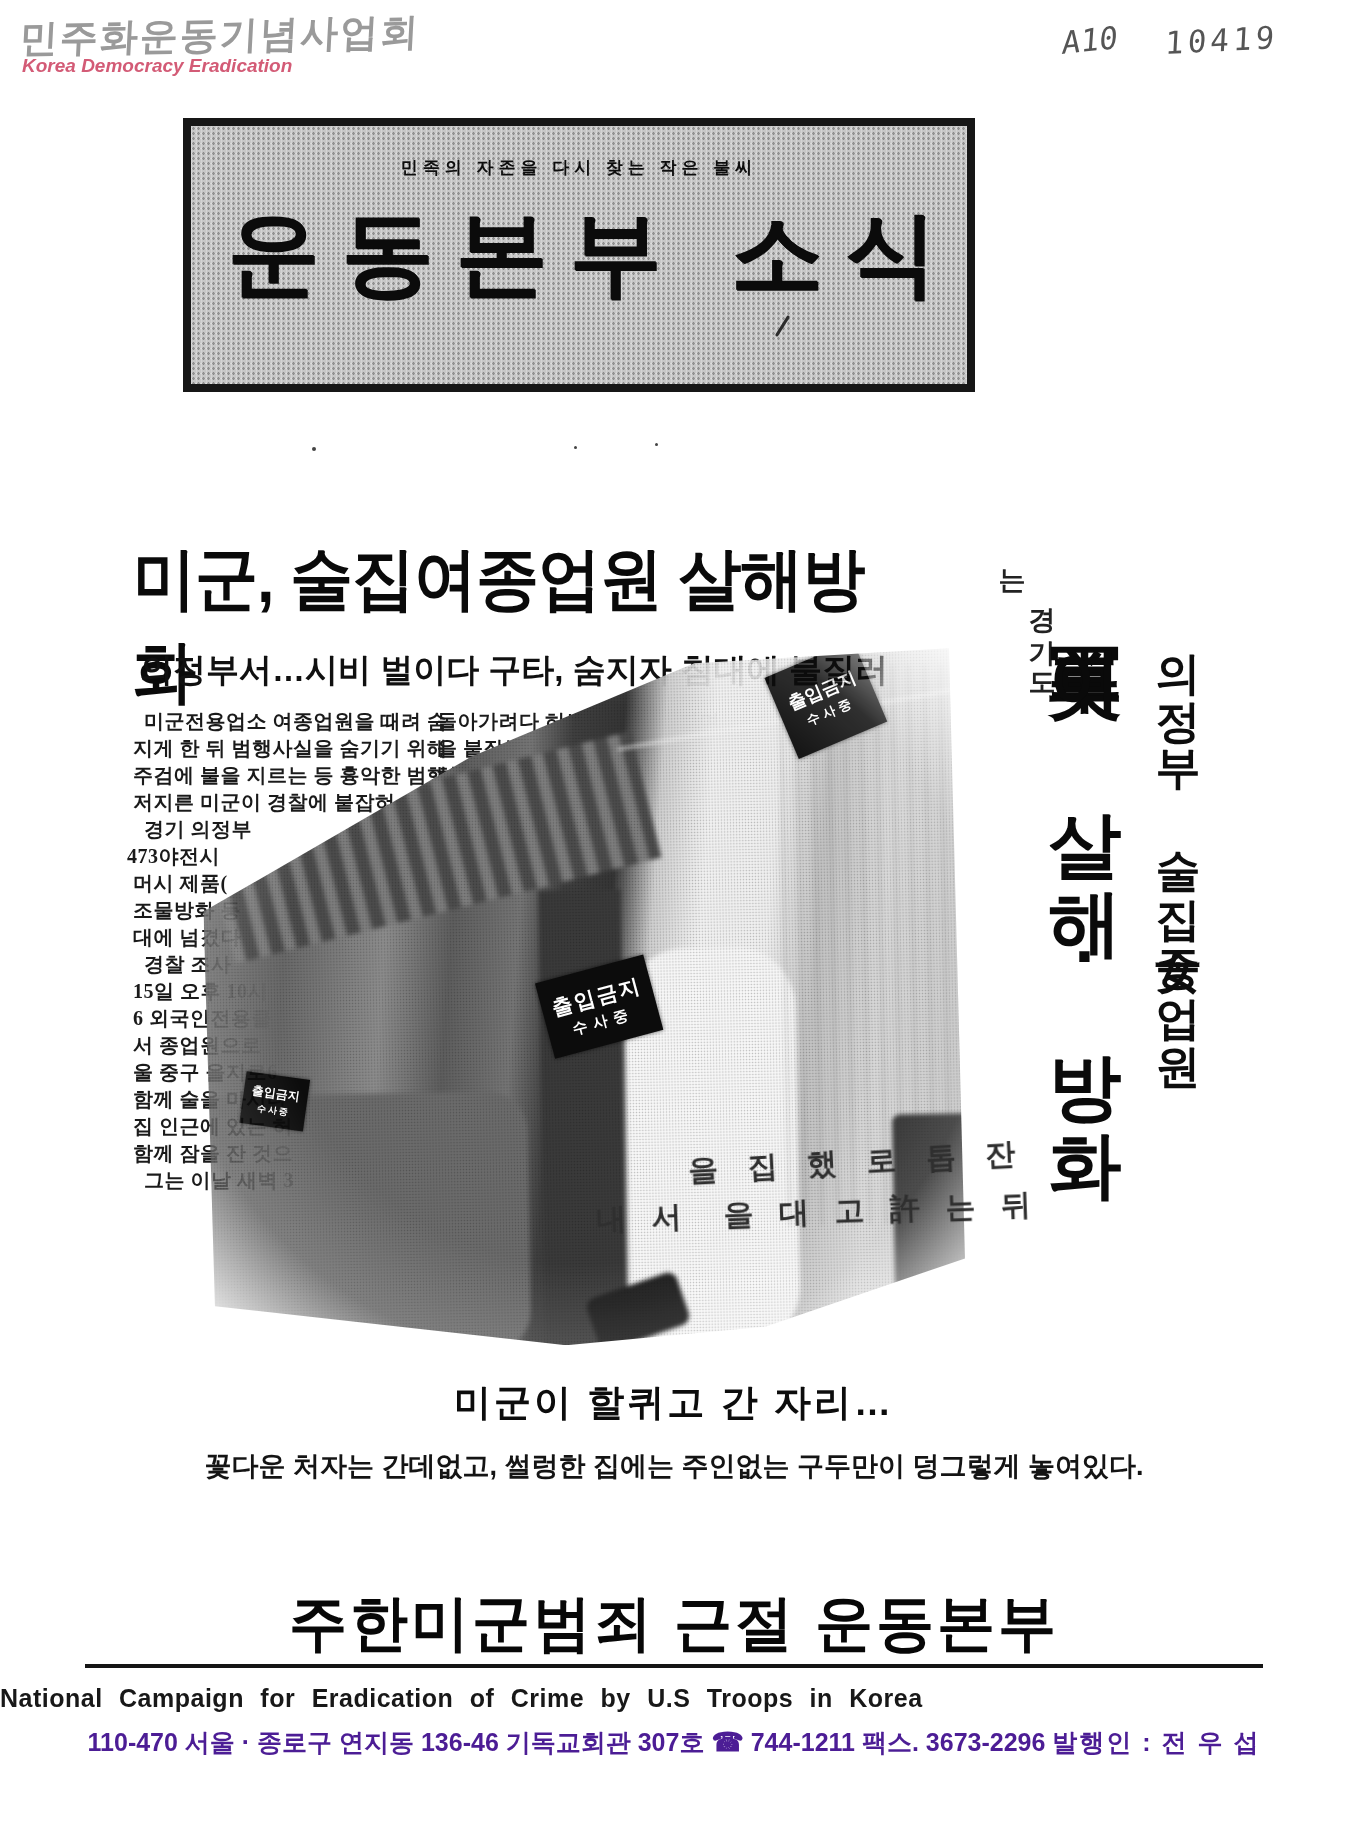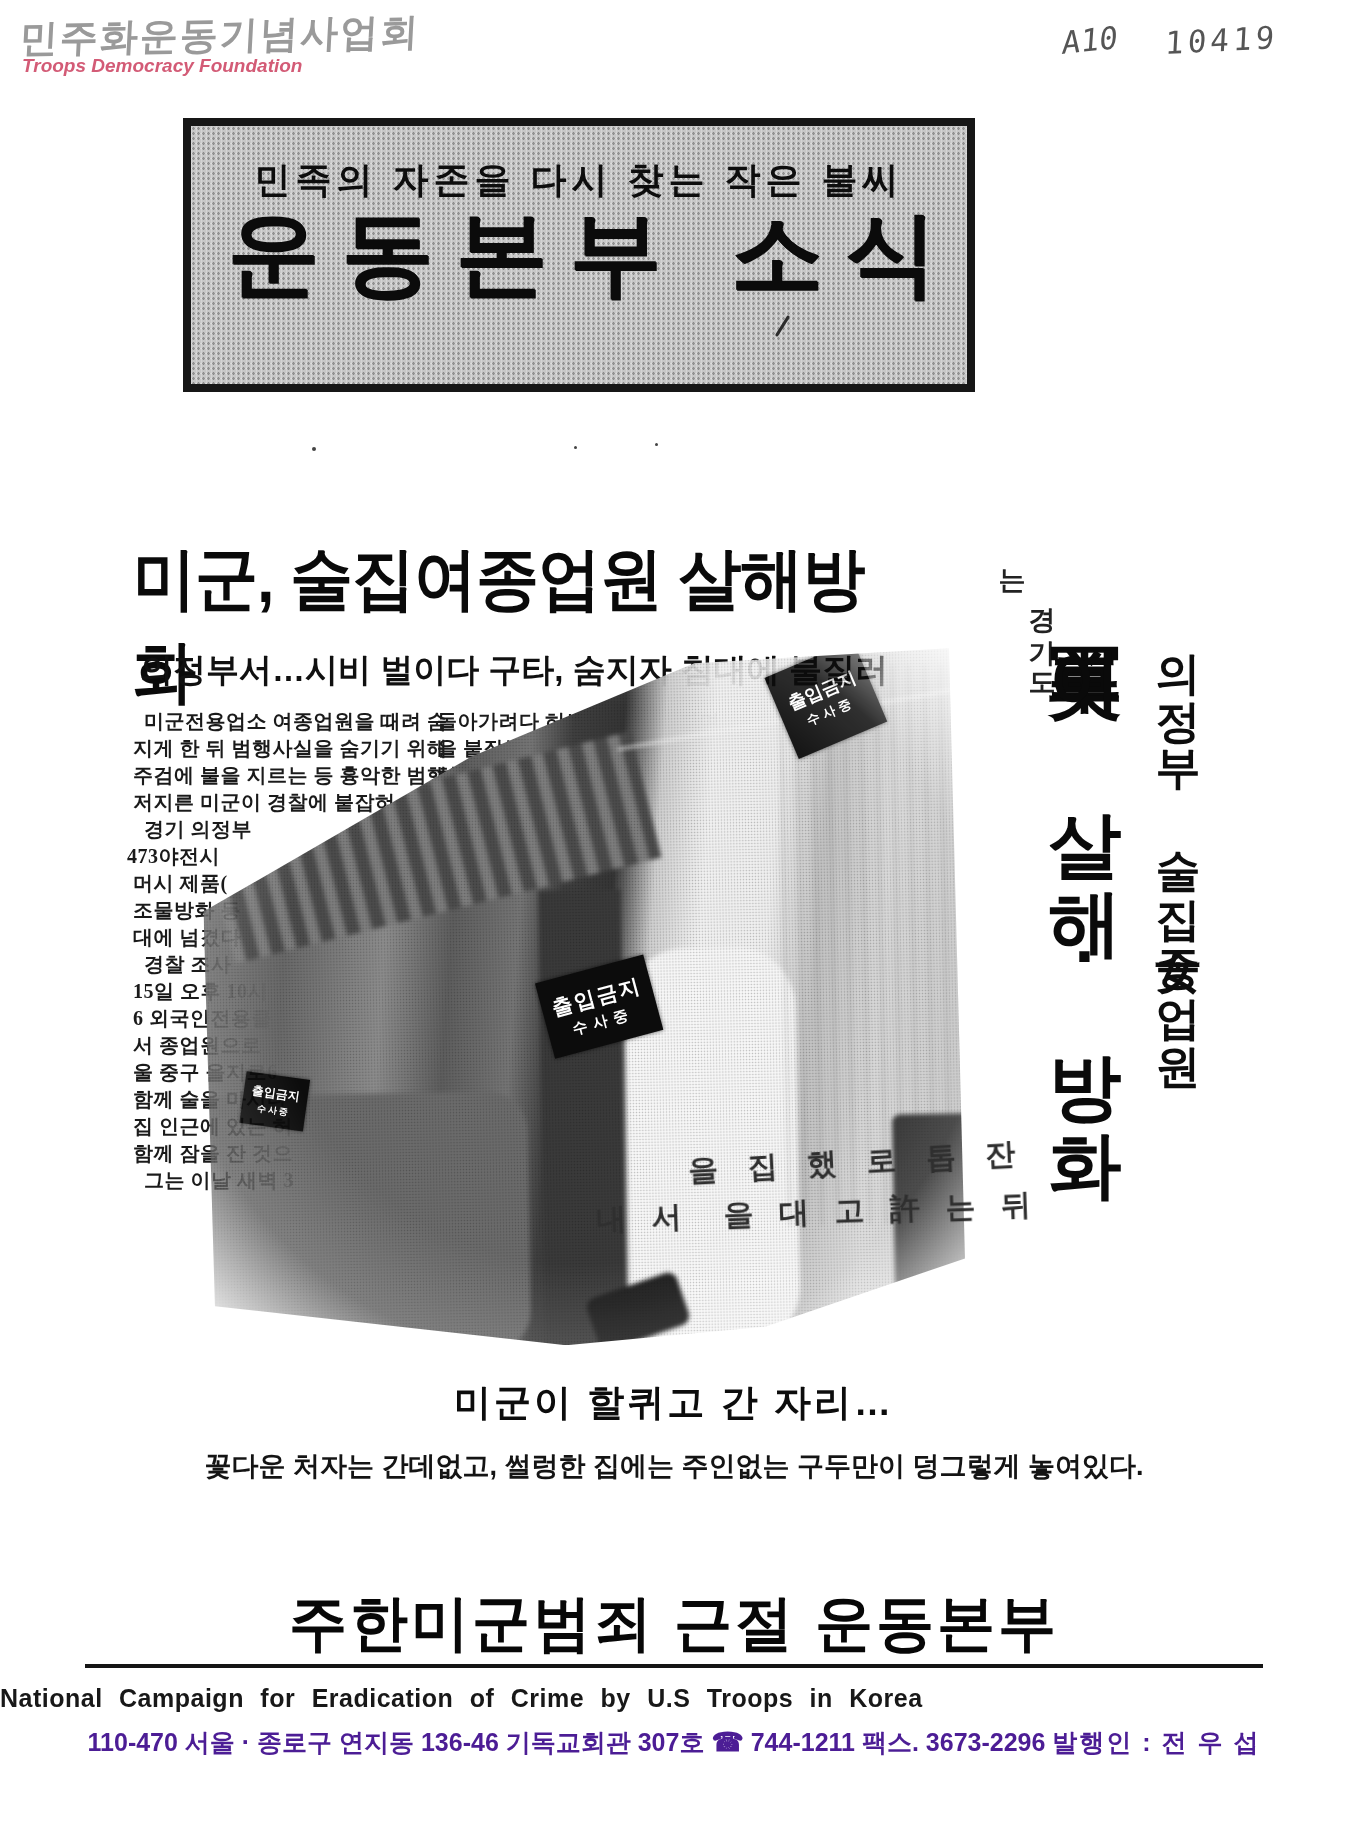--- a/index.html
+++ b/index.html
@@ -22,21 +22,21 @@
   
   .masthead{position:absolute;left:183px;top:118px;width:776px;height:258px;
             border:8px solid #161616;
             background-color:#c7c7c7;
             background-image:
               radial-gradient(rgba(40,40,40,.38) 1px, transparent 1.5px),
               repeating-linear-gradient(0deg, rgba(255,255,255,.28) 0 1px, transparent 1px 5px),
               repeating-linear-gradient(90deg, rgba(255,255,255,.22) 0 1px, transparent 1px 5px);
             background-size:5px 5px,auto,auto;}
   .mast-tagline{position:absolute;left:0;right:0;top:30px;text-align:center;
-                font-size:36px;font-weight:900;letter-spacing:5px;color:#0d0d0d;}
+                font-size:17px;font-weight:900;letter-spacing:5px;color:#0d0d0d;}
   .mast-title{position:absolute;left:0;right:0;top:66px;text-align:center;
               font-size:92px;font-weight:900;letter-spacing:22px;color:#0b0b0b;
               text-shadow:1px 1px 0 #0b0b0b;margin-left:28px;}
   .mast-date{position:absolute;right:14px;bottom:6px;font-size:25px;font-weight:900;
              letter-spacing:0px;color:#101010;}
   .pen-mark{position:absolute;left:590px;top:188px;width:3px;height:24px;background:#2d2d2d;
             transform:rotate(32deg);border-radius:2px;}
 
   
   .headline{position:absolute;left:133px;top:540px;width:780px;font-size:63px;
@@ -126,21 +126,21 @@
   .phone-ic{font-size:26px;}
 
   .speck{position:absolute;background:#444;border-radius:50%;}
 </style>
 </head>
 <body>
 
 <div class="page">
 
   <div class="logo-kr">민주화운동기념사업회</div>
-  <div class="logo-en">Troops Democracy Foundation</div>
+  <div class="logo-en">Korea Democracy Eradication</div>
 
   <div class="handwrite hw-left">A10</div>
   <div class="handwrite hw-right">10419</div>
 
   <div class="masthead">
     <div class="mast-tagline">민족의 자존을 다시 찾는 작은 불씨</div>
     <div class="mast-title">운동본부 소식</div>
     <div class="pen-mark"></div>
   </div>
 

